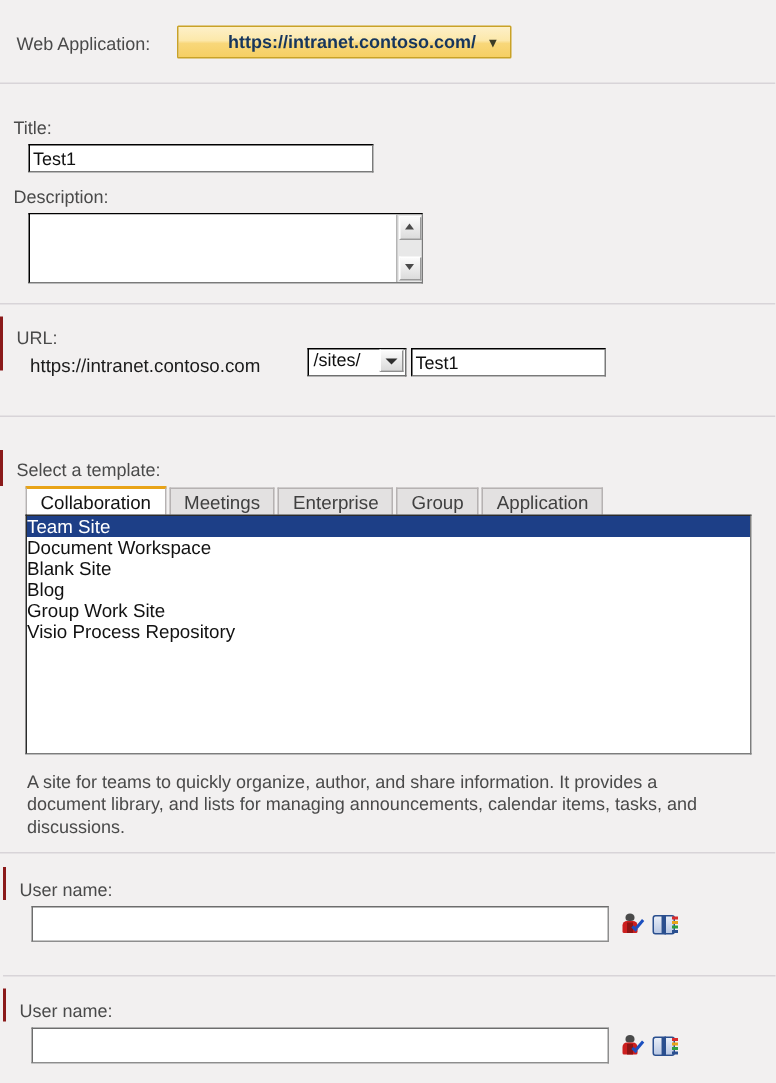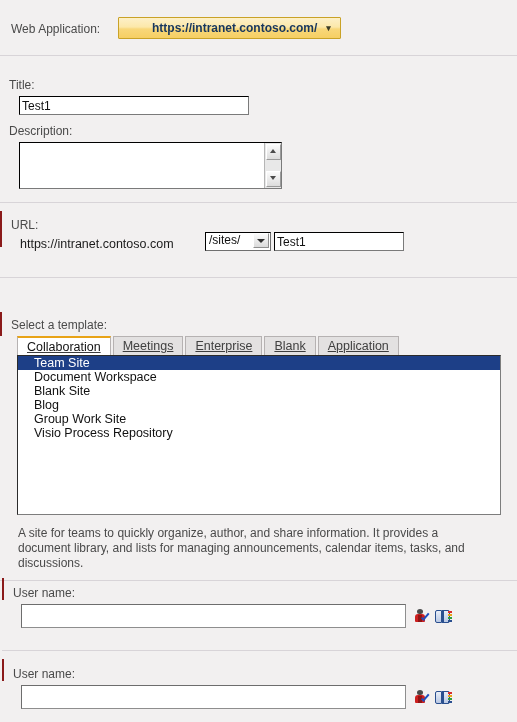--- a/index.html
+++ b/index.html
@@ -223,32 +223,32 @@
     font-family: "Liberation Sans", sans-serif;
     font-size: 12px;
     color: #111;
     padding: 0 2px;
     outline: none;
   }
 
   
   #template-row {
     position: absolute;
-    left: 0; top: 304px;
+    left: 0; top: 292px;
     width: 517px; height: 277px;
   }
   #template-redmark { top: 8px; height: 24px; }
   #template-label { position: absolute; left: 11px; top: 14px; }
 
   #template-tabs {
     position: absolute;
     left: 17px; top: 32px;
     height: 20px;
     display: flex;
-    text-decoration: underline;
+    align-items: flex-end;
   }
   .tab {
     height: 19px;
     box-sizing: border-box;
     padding: 0 9px;
     display: flex;
     align-items: center;
     font-size: 12.5px;
     color: #404040;
     background: #e3e1e1;
@@ -274,21 +274,21 @@
     box-sizing: border-box;
     border: 1px solid #2b2b2b;
     border-right-color: #7d7d7d;
     border-bottom-color: #7d7d7d;
     background: #ffffff;
     overflow: hidden;
   }
   .tmpl-item {
     height: 14px;
     line-height: 14px;
-    padding-left: 16px;
+    padding-left: 0;
     font-size: 12.5px;
     color: #111;
     white-space: nowrap;
     cursor: pointer;
   }
   .tmpl-item.selected {
     background: #1d3f87;
     color: #ffffff;
   }
 
@@ -468,21 +468,21 @@
     <div class="tab active">
       <span>Collaboration</span>
     </div>
     <div class="tab">
       <span>Meetings</span>
     </div>
     <div class="tab">
       <span>Enterprise</span>
     </div>
     <div class="tab">
-      <span>Blank</span>
+      <span>Group</span>
     </div>
     <div class="tab">
       <span>Application</span>
     </div>
   </div>
 
   <div id="template-list">
     <div class="tmpl-item selected">
       <span>Team Site</span>
     </div>

